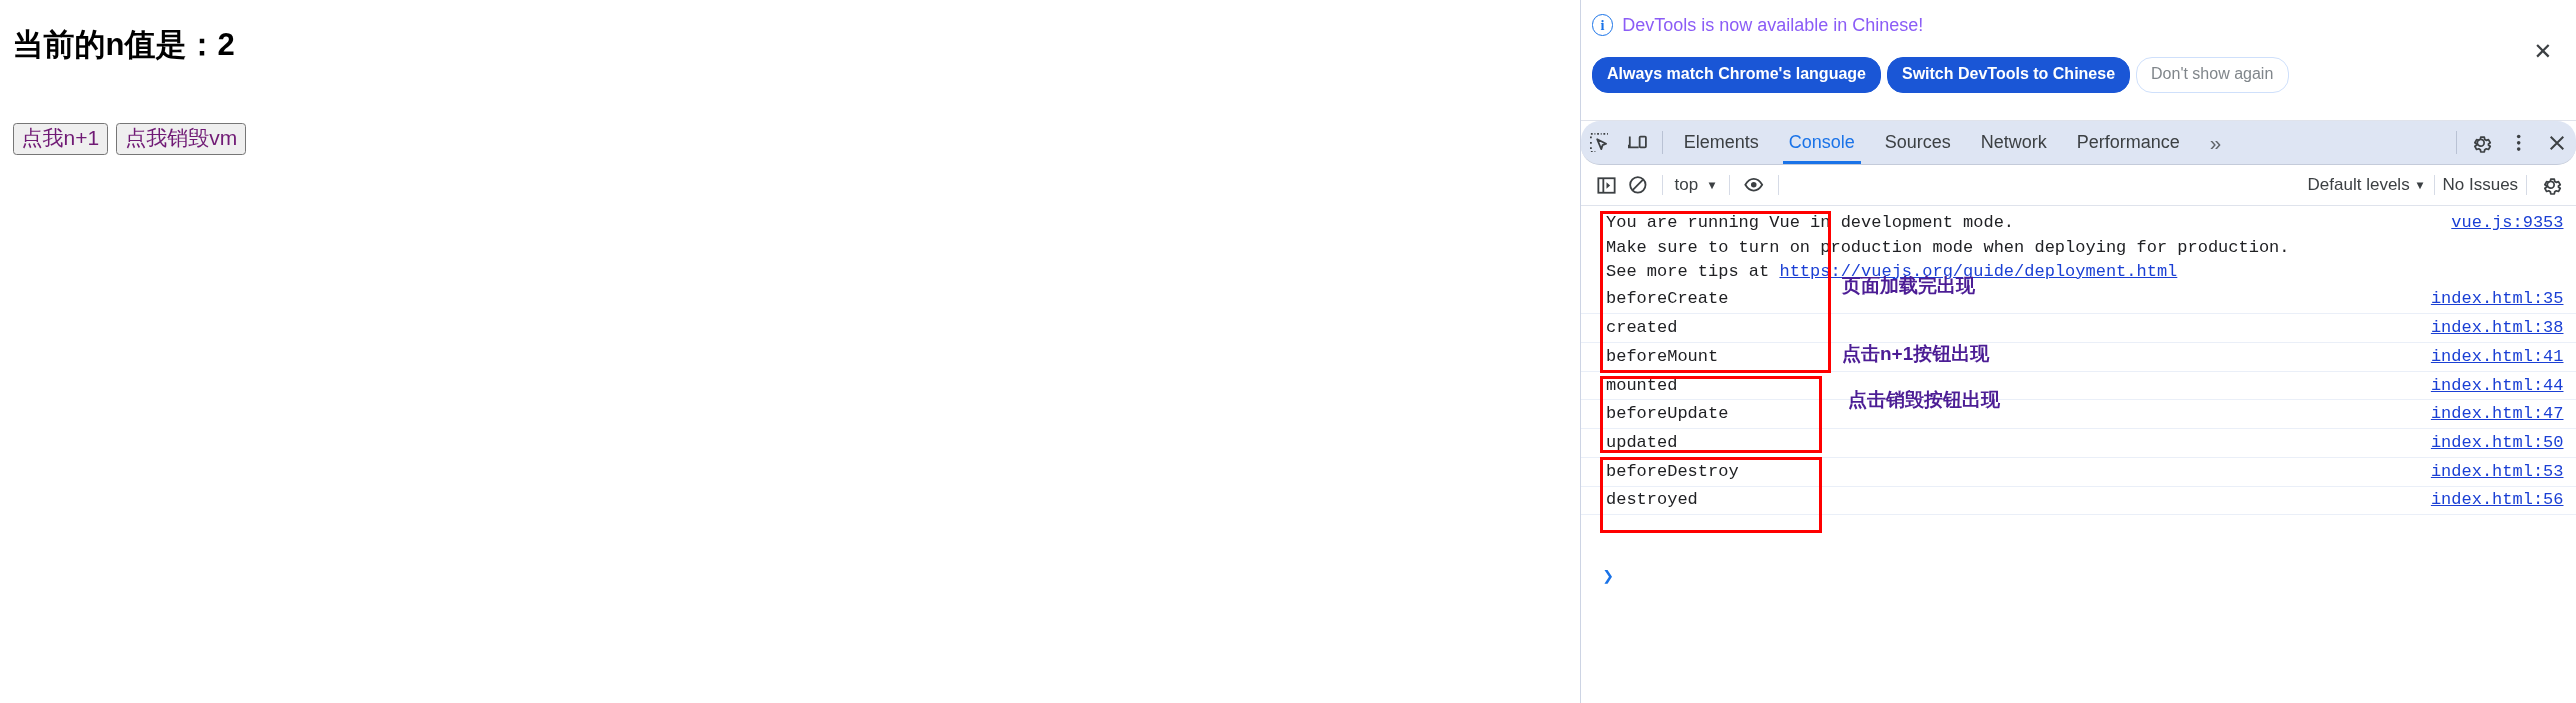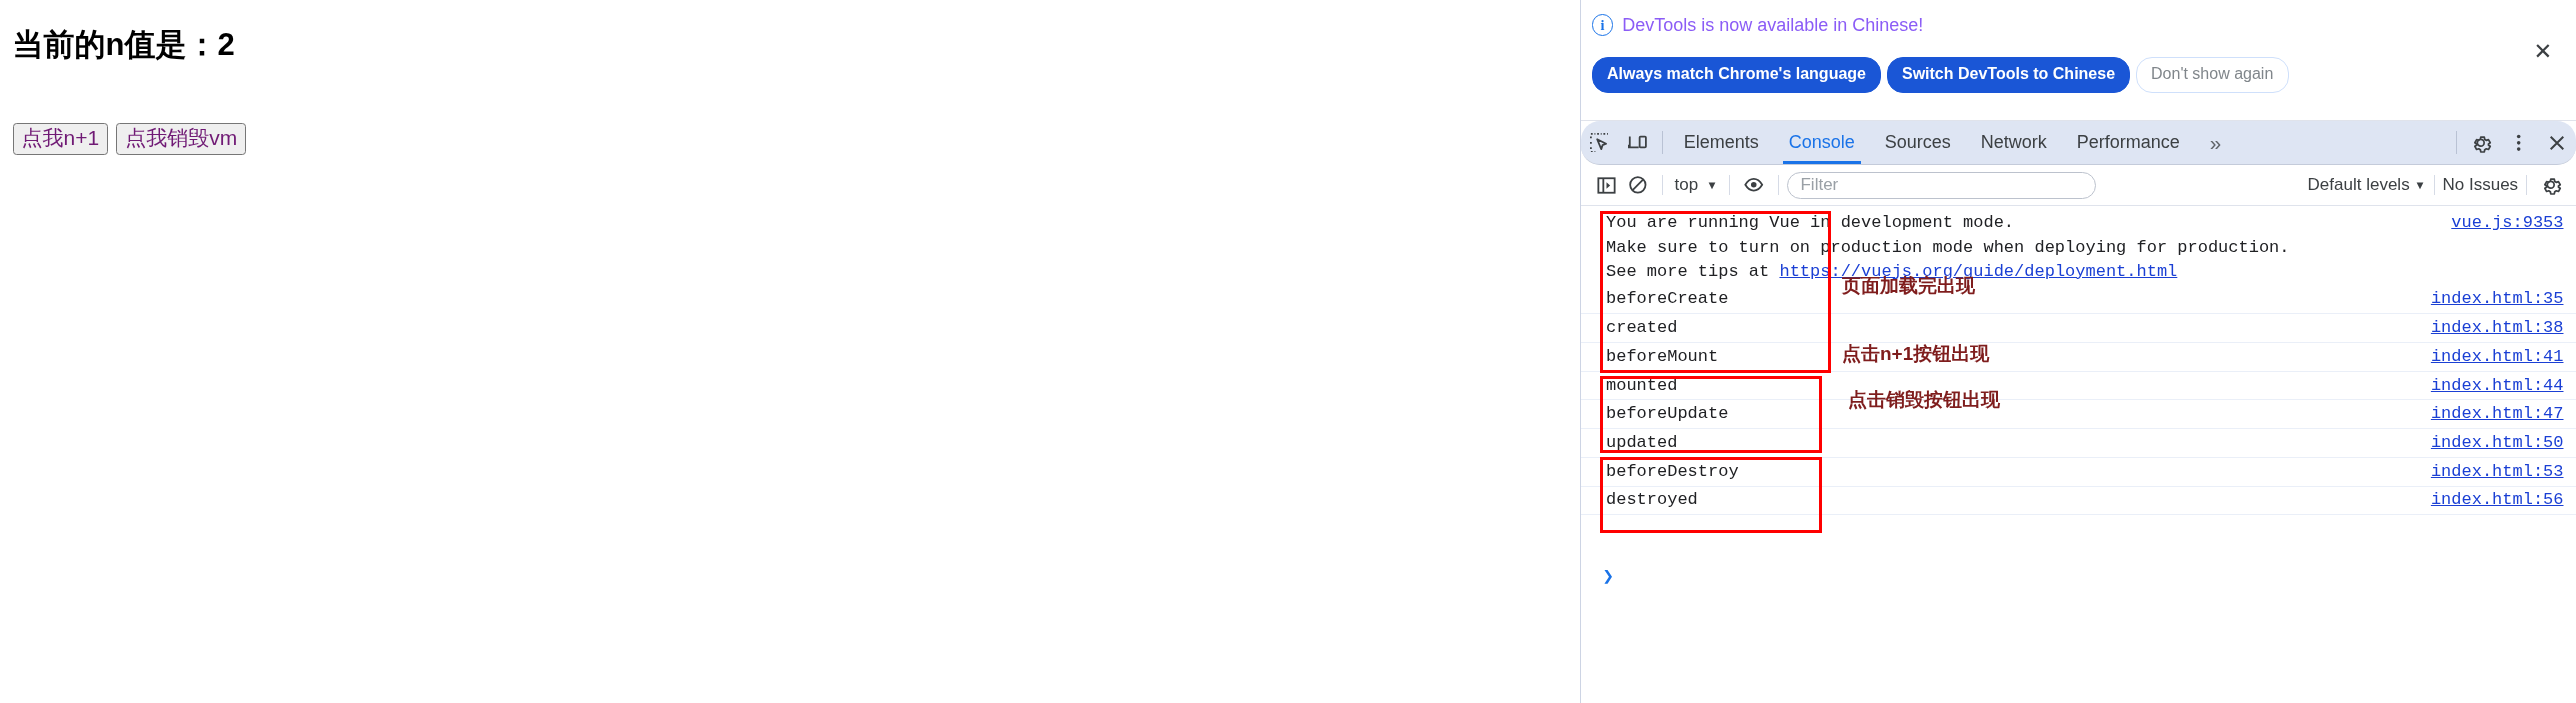--- a/index.html
+++ b/index.html
@@ -242,21 +242,21 @@
   }
 
   
   .anno-box {
     position: absolute;
     border: 3.6px solid #ff0000;
     pointer-events: none;
   }
   .anno-label {
     position: absolute;
-    color: #7f1d1d;
+    color: #4c1d95;
     font-size: 19px;
     font-weight: bold;
     font-family: "Liberation Sans", sans-serif;
     white-space: nowrap;
     pointer-events: none;
   }
 </style>
 </head>
 <body>
 
@@ -349,21 +349,20 @@
         <span class="caret">▼</span>
       </div>
       <div class="ct-sep"></div>
       <div class="ct-icon">
         <svg width="21.5" height="21.5" viewBox="0 0 24 24">
           <path d="M12 5.5C6.5 5.5 2.6 12 2.6 12S6.5 18.5 12 18.5 21.4 12 21.4 12 17.5 5.5 12 5.5z" fill="none" stroke="#3c4043" stroke-width="2"></path>
           <circle cx="12" cy="12" r="3.1" fill="#3c4043"></circle>
         </svg>
       </div>
       <div class="ct-sep"></div>
-      <input id="filter-input" type="text" value="" placeholder="Filter" style="">
       <div id="levels">
         <span>Default levels</span>
         <span class="caret">▼</span>
       </div>
       <div class="ct-sep"></div>
       <div id="issues">No Issues</div>
       <div class="ct-sep"></div>
       <div class="ct-icon">
         <svg width="21.5" height="21.5" viewBox="0 0 24 24">
           <path d="M12 8.2a3.8 3.8 0 100 7.6 3.8 3.8 0 000-7.6zm8.6 5.1l2-1.3-2-3.5-2.3.8a7.6 7.6 0 00-1.9-1.1L16 5.7h-4l-.4 2.5c-.7.3-1.3.7-1.9 1.1L7.4 8.5l-2 3.5 2 1.3a7.3 7.3 0 000 1.4l-2 1.3 2 3.5 2.3-.8c.6.4 1.2.8 1.9 1.1l.4 2.5h4l.4-2.5c.7-.3 1.3-.7 1.9-1.1l2.3.8 2-3.5-2-1.3a7.3 7.3 0 000-1.4z" fill="none" stroke="#3c4043" stroke-width="1.9" stroke-linejoin="round"></path>

